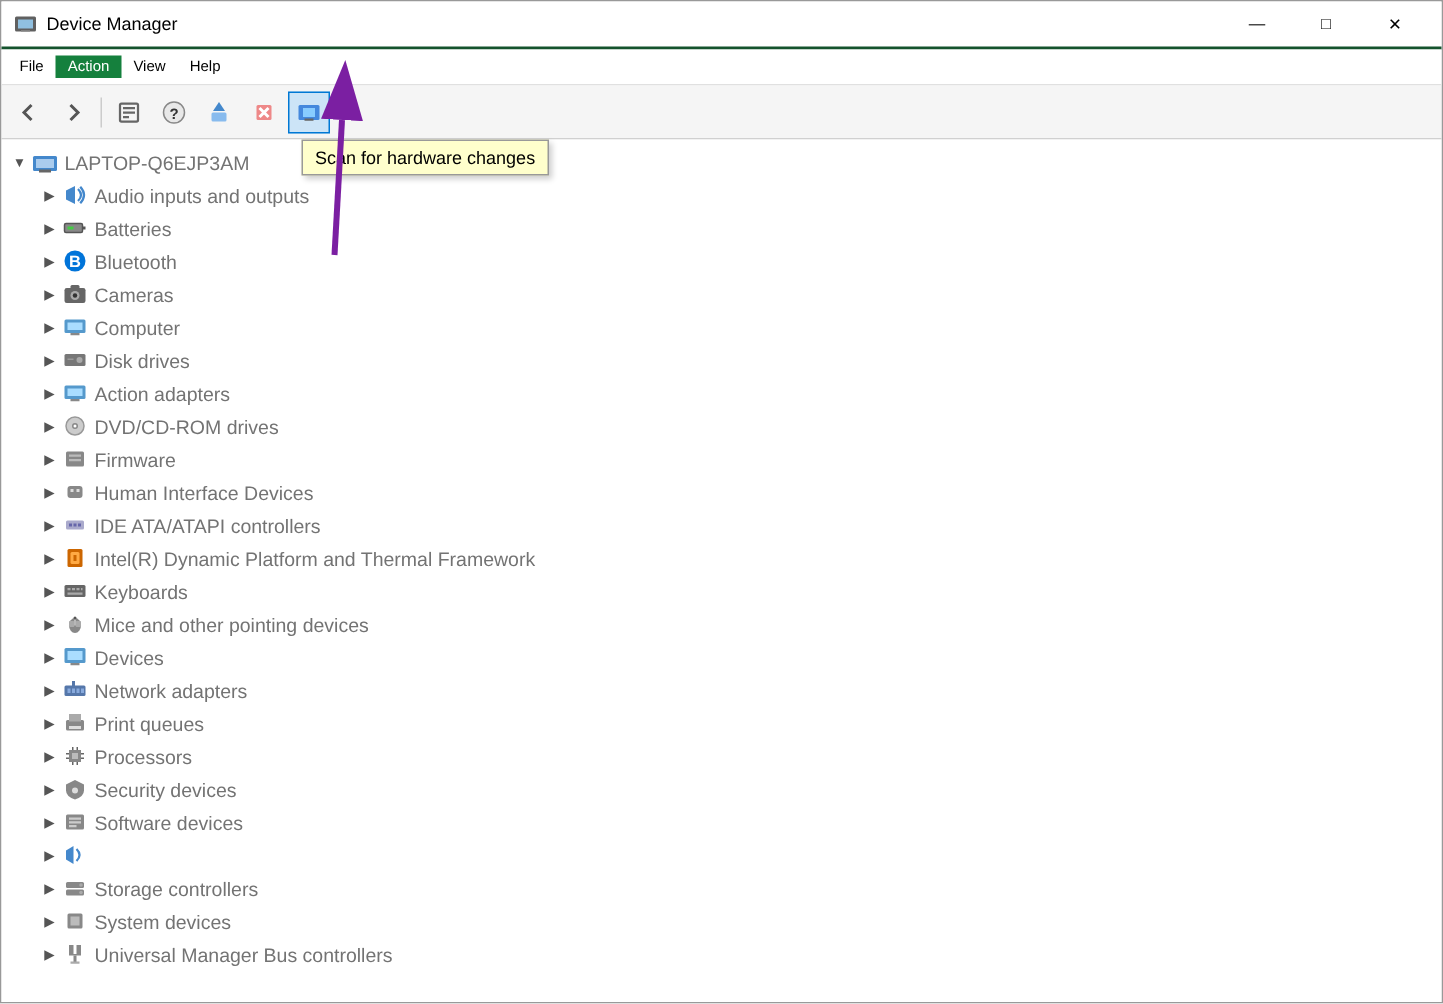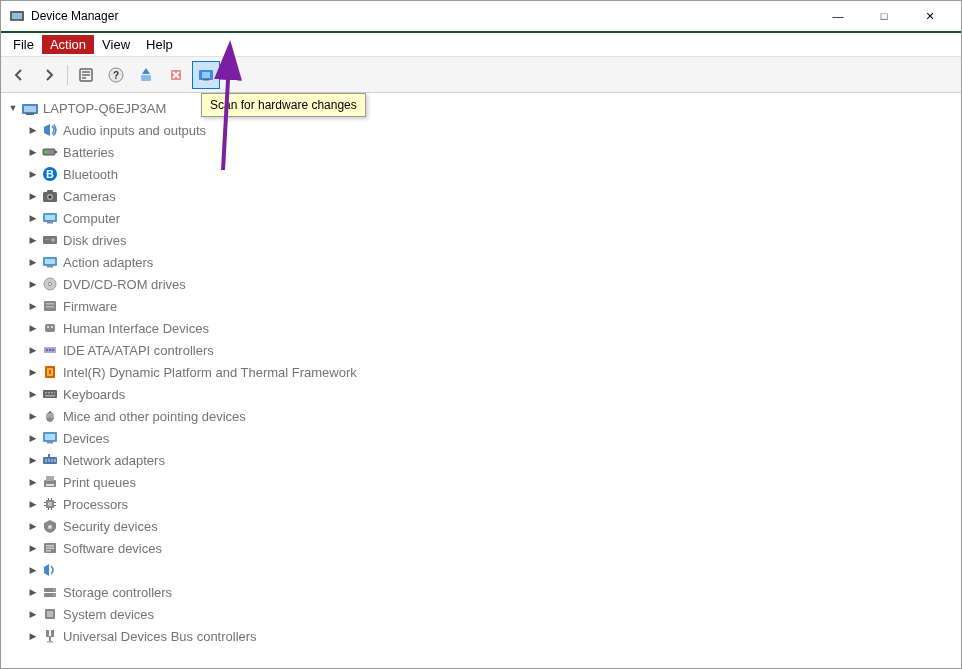--- a/index.html
+++ b/index.html
@@ -61,24 +61,24 @@
       height: 24px;
       display: flex;
       align-items: center;
       padding: 0 4px;
       background: #fff;
       border-bottom: 1px solid #e0e0e0;
     }
     .menu-item {
       padding: 2px 8px;
       cursor: pointer;
-      font-size: 13px;
+      font-size: 10px;
       color: #000;
     }
-    .menu-item.active { background: #b91c1c; color: #fff; }
+    .menu-item.active { background: #15803d; color: #fff; }
     .toolbar {
       height: 36px;
       background: #f5f5f5;
       border-bottom: 1px solid #d0d0d0;
       display: flex;
       align-items: center;
       padding: 0 4px;
       gap: 2px;
       position: relative;
     }
@@ -555,21 +555,21 @@
       <div class="tree-chevron">▶</div>
       <div class="tree-icon">
         <svg width="16" height="16" viewBox="0 0 16 16">
           <rect x="4" y="2" width="3" height="6" fill="#888"></rect>
           <rect x="9" y="2" width="3" height="6" fill="#888"></rect>
           <rect x="4" y="8" width="8" height="1" fill="#888"></rect>
           <rect x="7" y="9" width="2" height="5" fill="#888"></rect>
           <rect x="5" y="13" width="6" height="1.5" fill="#aaa"></rect>
         </svg>
       </div>
-      <span class="tree-label">Universal Devices Bus controllers</span>
+      <span class="tree-label">Universal Manager Bus controllers</span>
     </div>
 
     <svg class="arrow-overlay" width="962" height="669" style="position:fixed;top:0;left:0;pointer-events:none;z-index:999;">
       <defs>
         <marker id="arrowhead" markerWidth="10" markerHeight="7" refX="0" refY="3.5" orient="auto">
           <polygon points="0 0, 10 3.5, 0 7" fill="#7b1fa2"></polygon>
         </marker>
       </defs>
 
       <line x1="223" y1="170" x2="228" y2="80" stroke="#7b1fa2" stroke-width="4" marker-end="url(#arrowhead)"></line>

